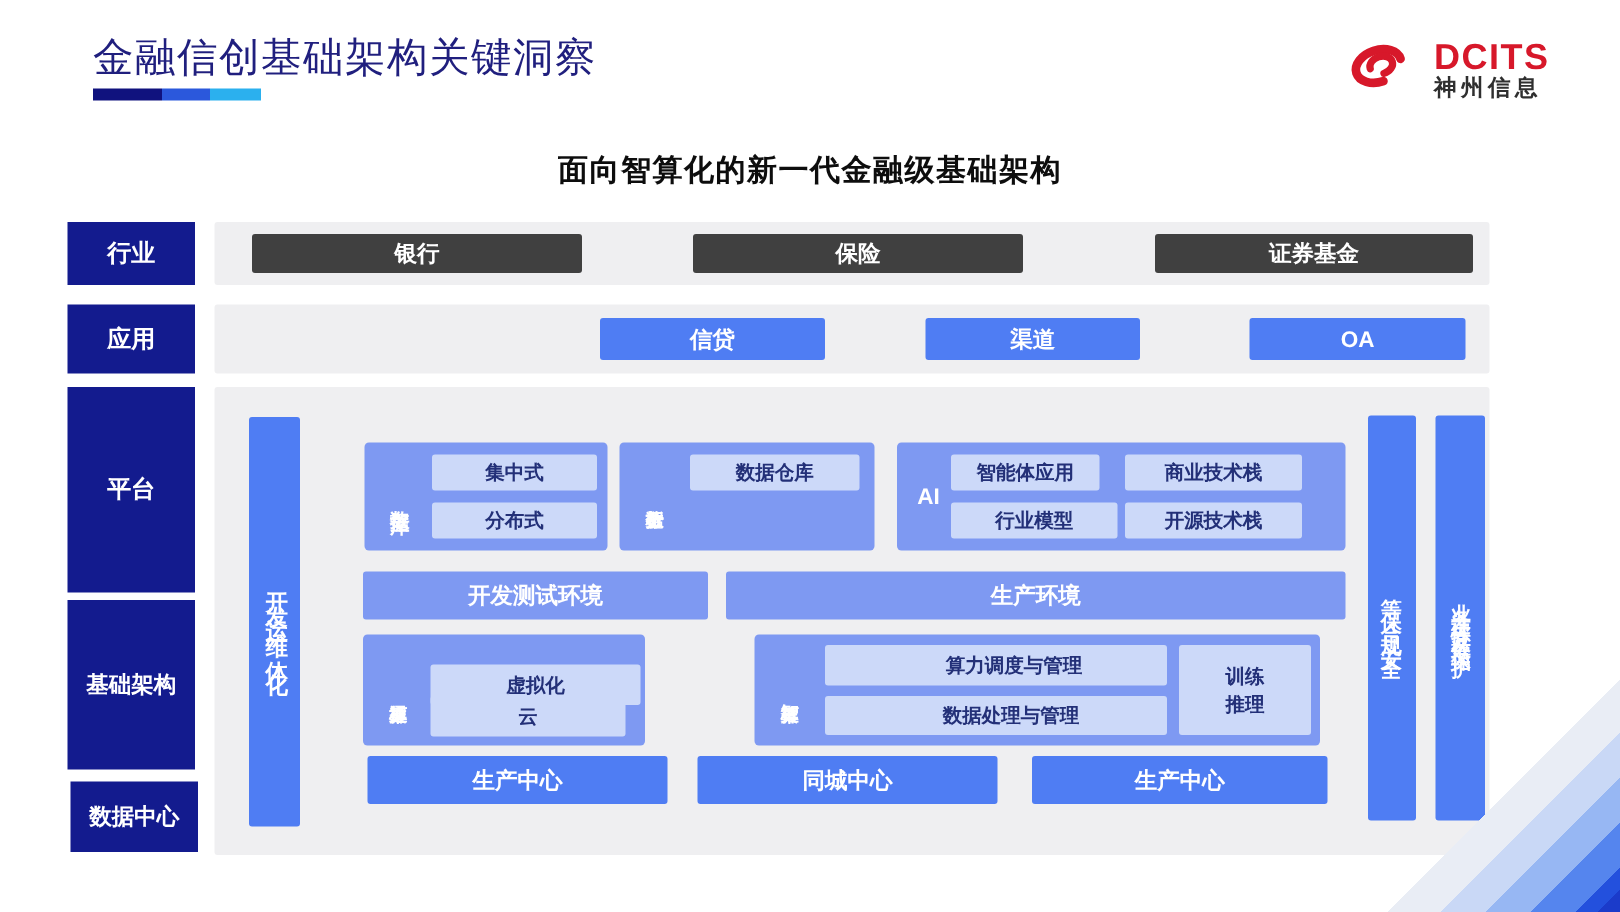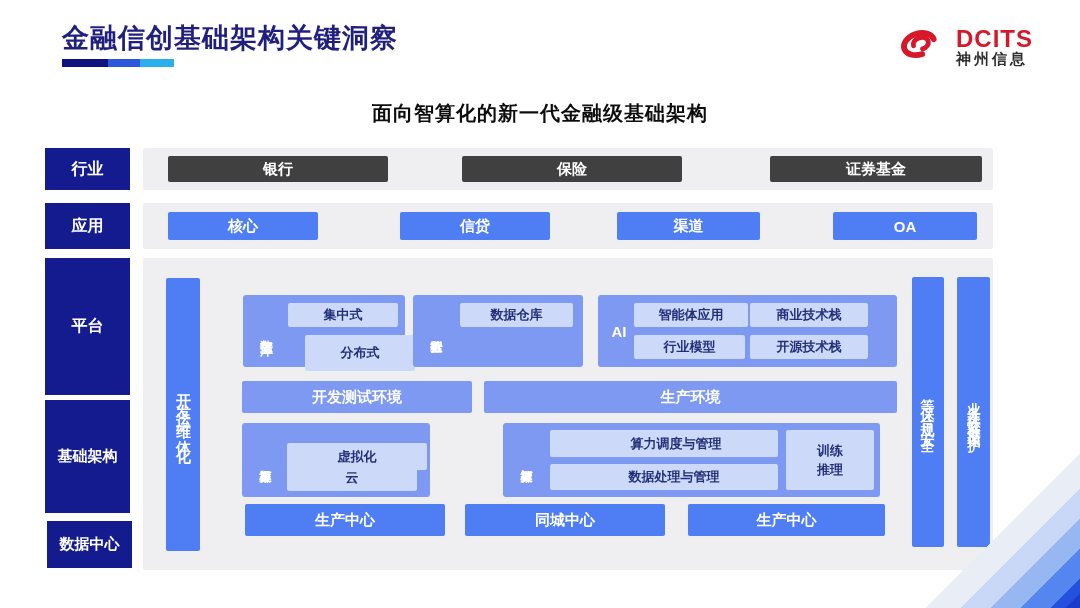--- a/index.html
+++ b/index.html
@@ -2,21 +2,21 @@
 <html><head>
 <meta charset="utf-8">
 <style>
   html,body{margin:0;padding:0;background:#fff;}
   #stage{
     position:relative;width:1080px;height:608px;background:#ffffff;overflow:hidden;
     font-family:"Liberation Sans","DejaVu Sans",sans-serif;
   }
   .abs{position:absolute;box-sizing:border-box;}
   
-  .page-title{font-size:27px;font-weight:700;color:#201f7e;letter-spacing:1px;}
+  .page-title{font-size:27px;font-weight:400;color:#201f7e;letter-spacing:1px;}
   .underline{display:flex;height:8px;}
   .underline span{display:block;height:8px;}
   .u1{width:46px;background:#10127e;}
   .u2{width:32px;background:#2b58dc;}
   .u3{width:34px;background:#2bb0ee;}
   .subtitle{width:100%;text-align:center;font-size:20px;font-weight:800;color:#0d0d0d;letter-spacing:1px;}
   
   .logo{display:flex;align-items:center;gap:8px;}
   .logo-text{display:flex;flex-direction:column;line-height:1.05;}
   .logo-brand{font-size:24px;font-weight:800;color:#d7182a;letter-spacing:1px;}
@@ -93,44 +93,43 @@
   <div class="abs side-label" style="left:45px;top:400px;width:85px;height:113px;font-size:15px;">基础架构</div>
   <div class="abs side-label" style="left:47px;top:521px;width:85px;height:47px;font-size:15px;">数据中心</div>
 
   <div class="abs panel" style="left:143px;top:148px;width:850px;height:42px;">
     <div class="abs btn btn-bright" style="left:25px;top:8px;width:220px;height:26px;">银行</div>
     <div class="abs btn btn-bright" style="left:319px;top:8px;width:220px;height:26px;">保险</div>
     <div class="abs btn btn-bright" style="left:627px;top:8px;width:212px;height:26px;">证券基金</div>
   </div>
 
   <div class="abs panel" style="left:143px;top:203px;width:850px;height:46px;">
-    <div class="abs btn btn-mid" style="left:25px;top:9px;width:150px;height:28px;">核心</div>
     <div class="abs btn btn-mid" style="left:257px;top:9px;width:150px;height:28px;">信贷</div>
     <div class="abs btn btn-mid" style="left:474px;top:9px;width:143px;height:28px;">渠道</div>
     <div class="abs btn btn-mid" style="left:690px;top:9px;width:144px;height:28px;">OA</div>
   </div>
 
   <div class="abs panel" style="left:143px;top:258px;width:850px;height:312px;">
 
     <div class="abs btn-mid vtext" style="left:23px;top:20px;width:34px;height:273px;font-size:15px;letter-spacing:9px;border-radius:2px;">开发运维一体化</div>
 
     <div class="abs sect" style="left:100px;top:37px;width:162px;height:72px;">
       <div class="abs vtext" style="left:6px;top:0;width:34px;height:72px;font-size:13px;letter-spacing:1px;">数据库</div>
       <div class="abs inner-box" style="left:45px;top:8px;width:110px;height:24px;">集中式</div>
-      <div class="abs inner-box" style="left:62px;top:40px;width:110px;height:36px;">分布式</div>
+      <div class="abs inner-box" style="left:45px;top:40px;width:110px;height:24px;">分布式</div>
     </div>
 
     <div class="abs sect" style="left:270px;top:37px;width:170px;height:72px;">
       <div class="abs vtext" style="left:6px;top:0;width:34px;height:72px;font-size:12px;">数据分析</div>
       <div class="abs inner-box" style="left:47px;top:8px;width:113px;height:24px;">数据仓库</div>
     </div>
 
     <div class="abs sect" style="left:455px;top:37px;width:299px;height:72px;">
       <div class="abs ai-label" style="left:8px;top:0;width:26px;height:72px;">AI</div>
-      <div class="abs inner-box" style="left:36px;top:8px;width:114px;height:24px;">智能体应用</div>
+      <div class="abs inner-box" style="left:36px;top:8px;width:99px;height:24px;">智能体应用</div>
       <div class="abs inner-box" style="left:152px;top:8px;width:118px;height:24px;">商业技术栈</div>
       <div class="abs inner-box" style="left:36px;top:40px;width:111px;height:24px;">行业模型</div>
       <div class="abs inner-box" style="left:152px;top:40px;width:118px;height:24px;">开源技术栈</div>
     </div>
 
     <div class="abs btn btn-sect" style="left:99px;top:123px;width:230px;height:32px;">开发测试环境</div>
     <div class="abs btn btn-sect" style="left:341px;top:123px;width:413px;height:32px;">生产环境</div>
 
     <div class="abs sect" style="left:99px;top:165px;width:188px;height:74px;">
       <div class="abs vtext" style="left:6px;top:0;width:34px;height:74px;font-size:12px;">通算框架</div>

